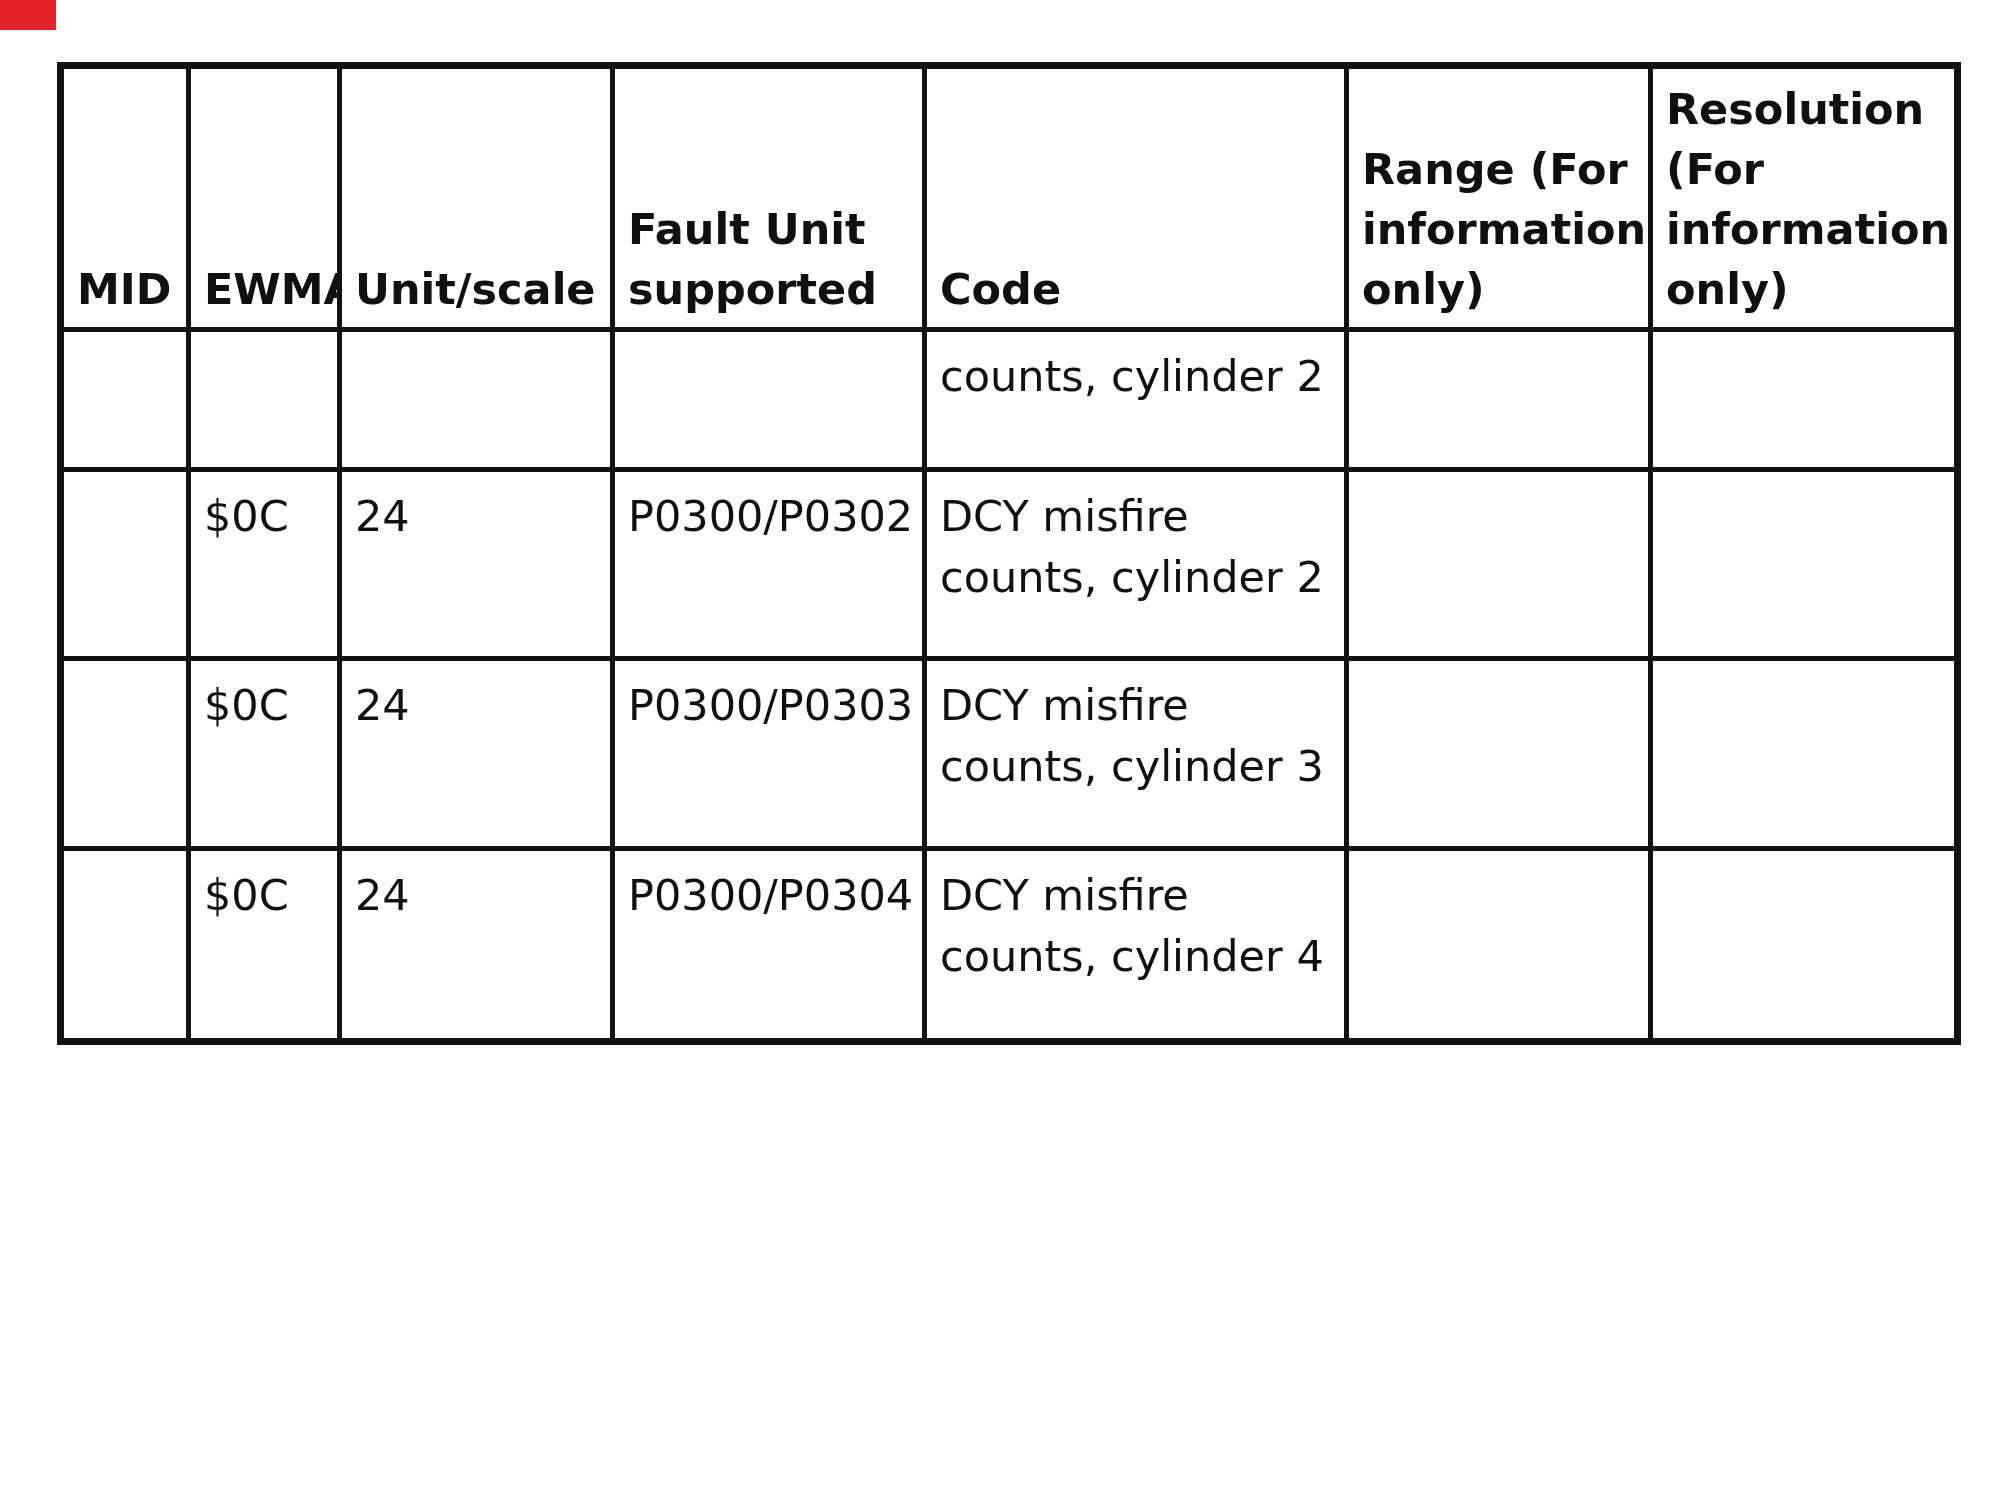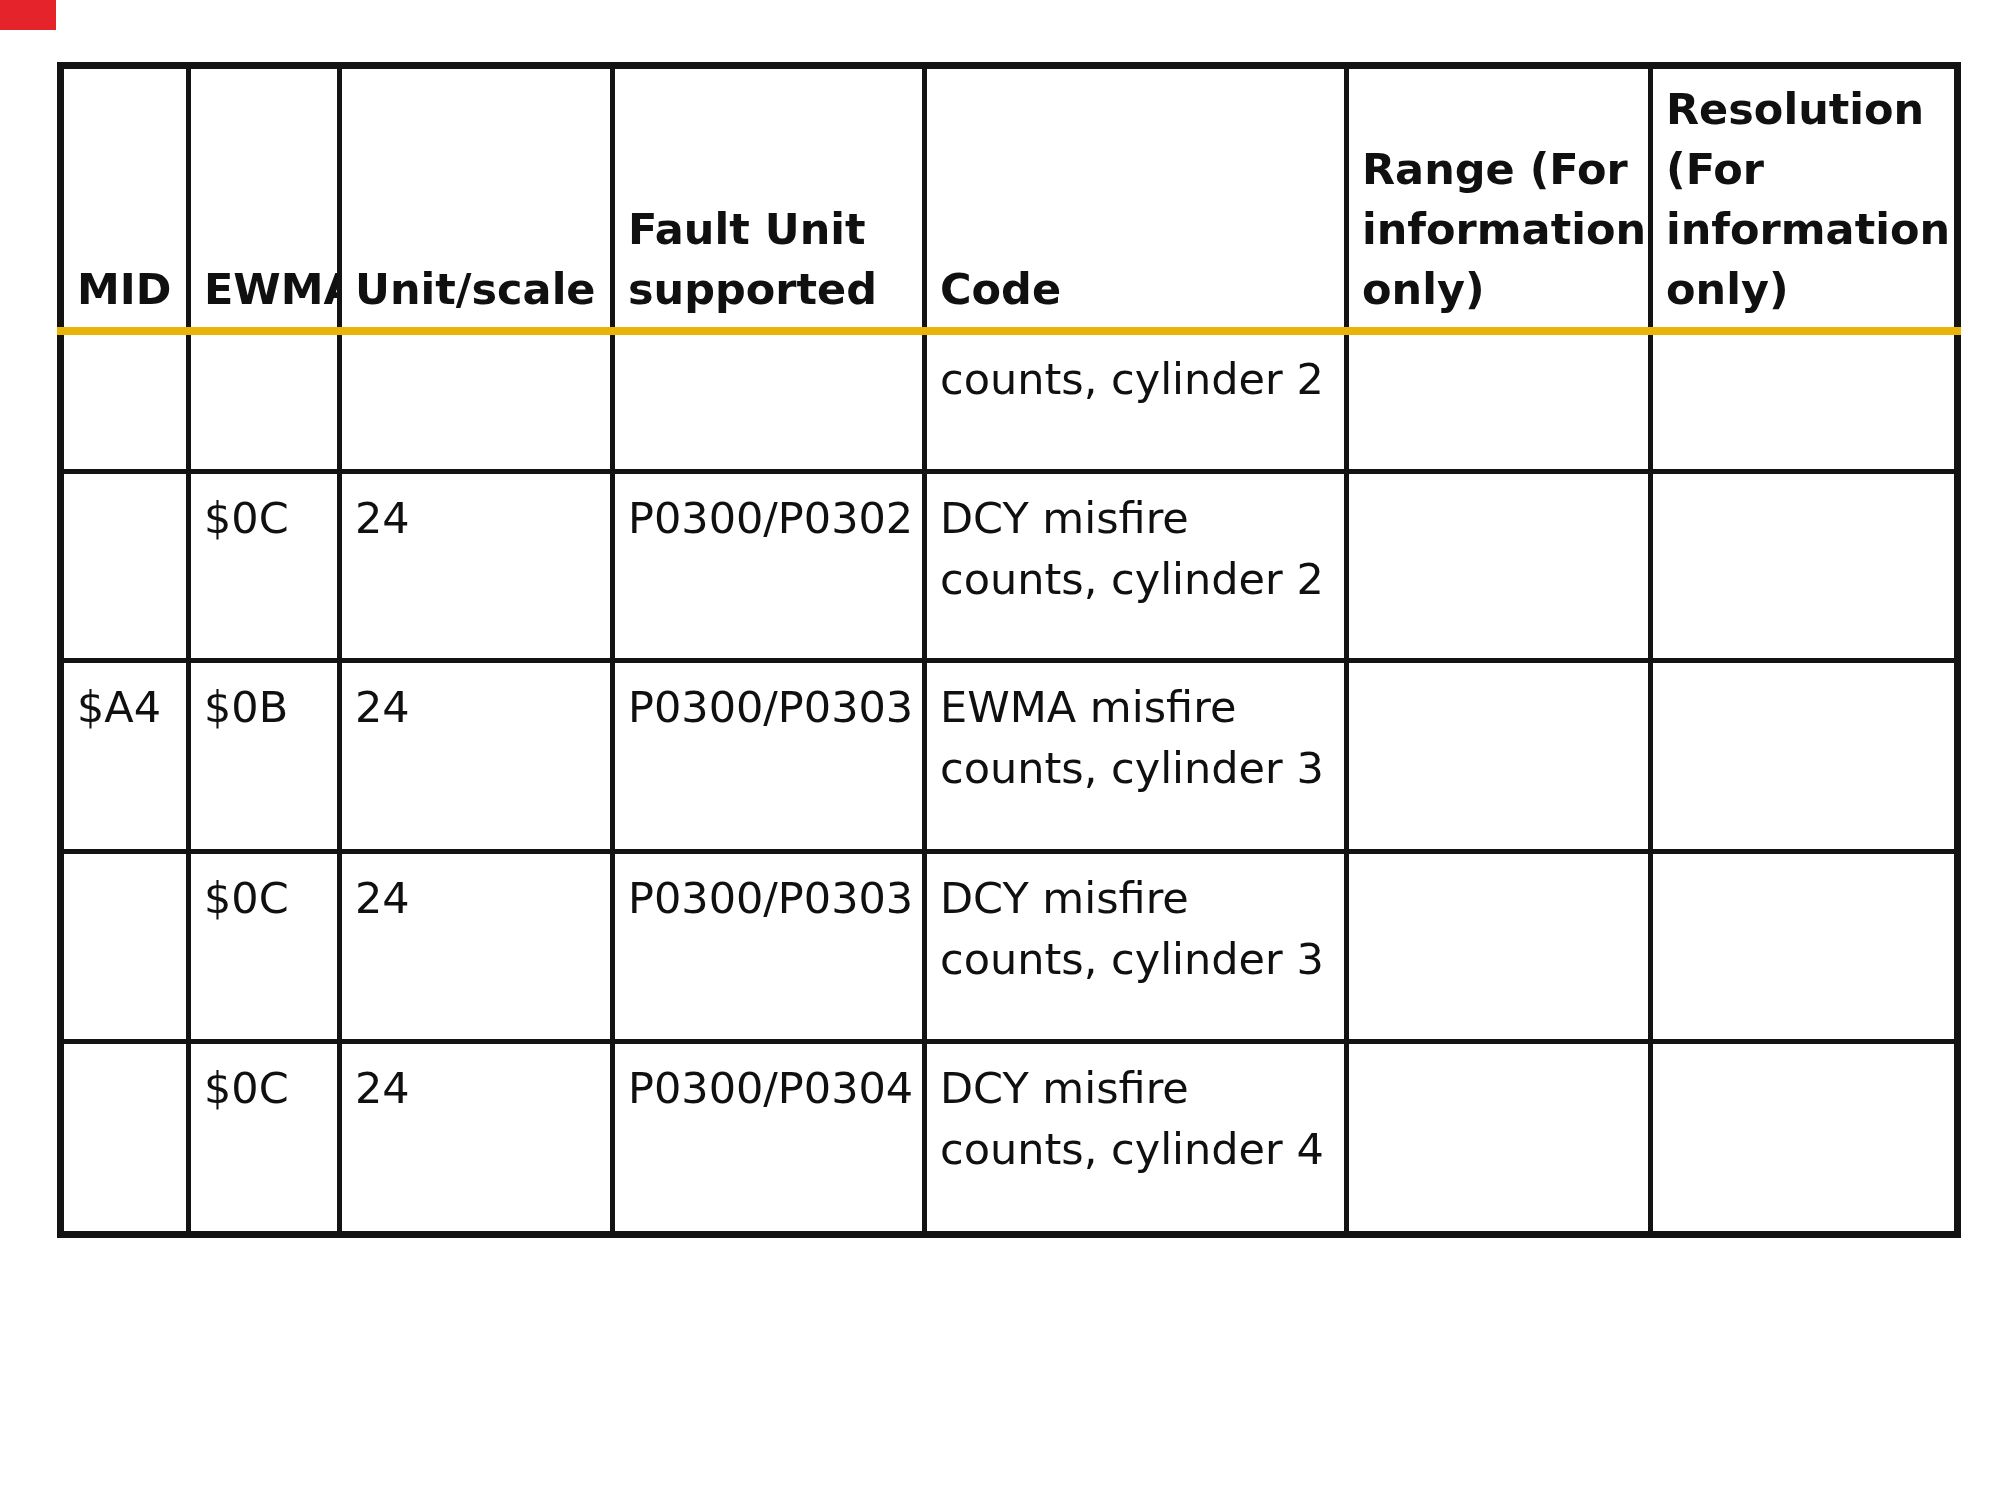--- a/index.html
+++ b/index.html
@@ -27,21 +27,21 @@
     table-layout: fixed;
     border: 7px solid #131313;
   }
   .grid th, .grid td {
     border: 5px solid #131313;
     white-space: pre-line;
     overflow: hidden;
     text-align: left;
   }
   .grid thead th {
-    border-bottom: 8px solid #eab308;
+    border-bottom: 4px solid #eab308;
     font-weight: bold;
     font-size: 43px;
     line-height: 60px;
     vertical-align: bottom;
     padding: 10px 4px 8px 13px;
   }
   .grid td {
     font-weight: normal;
     font-size: 43px;
     line-height: 61px;
@@ -112,30 +112,20 @@
       <tr class="r1">
         <td></td>
         <td>$0C</td>
         <td>24</td>
         <td>P0300/P0302</td>
         <td>DCY misfire
 counts, cylinder 2</td>
         <td></td>
         <td></td>
       </tr>
-      <tr class="r2">
-        <td>$A4</td>
-        <td>$0B</td>
-        <td>24</td>
-        <td>P0300/P0303</td>
-        <td>EWMA misfire
-counts, cylinder 3</td>
-        <td></td>
-        <td></td>
-      </tr>
       <tr class="r3">
         <td></td>
         <td>$0C</td>
         <td>24</td>
         <td>P0300/P0303</td>
         <td>DCY misfire
 counts, cylinder 3</td>
         <td></td>
         <td></td>
       </tr>

